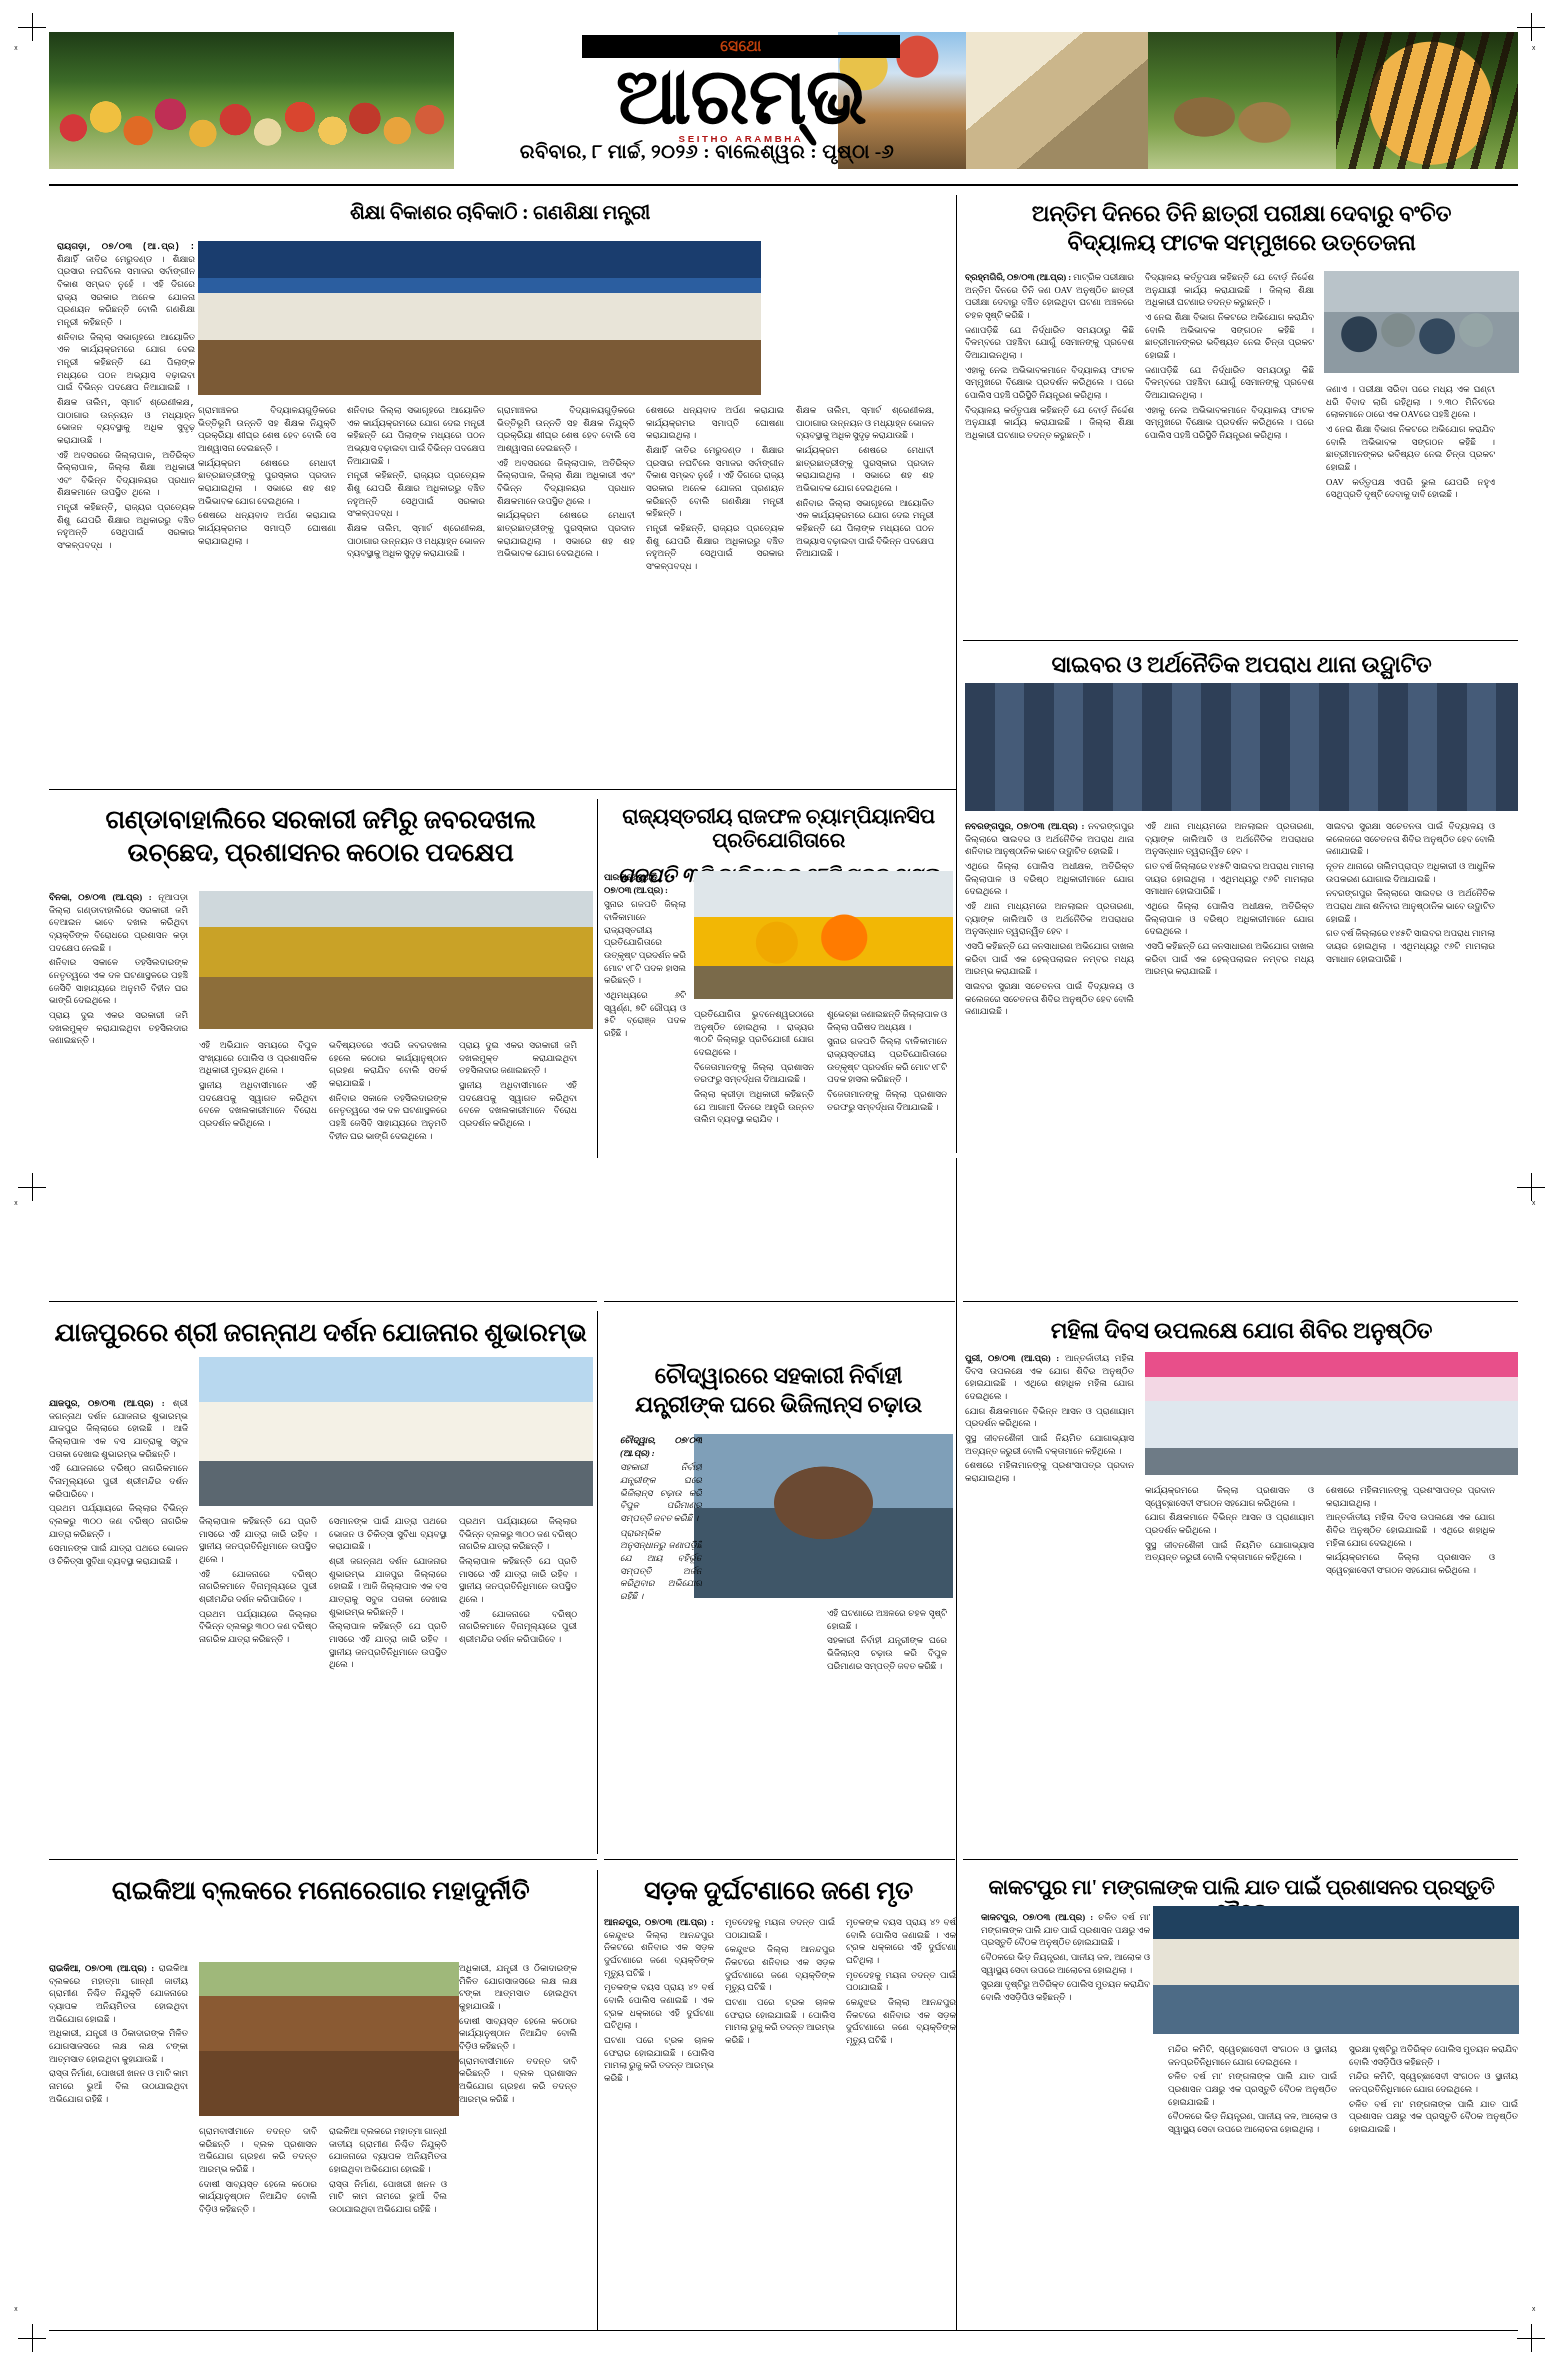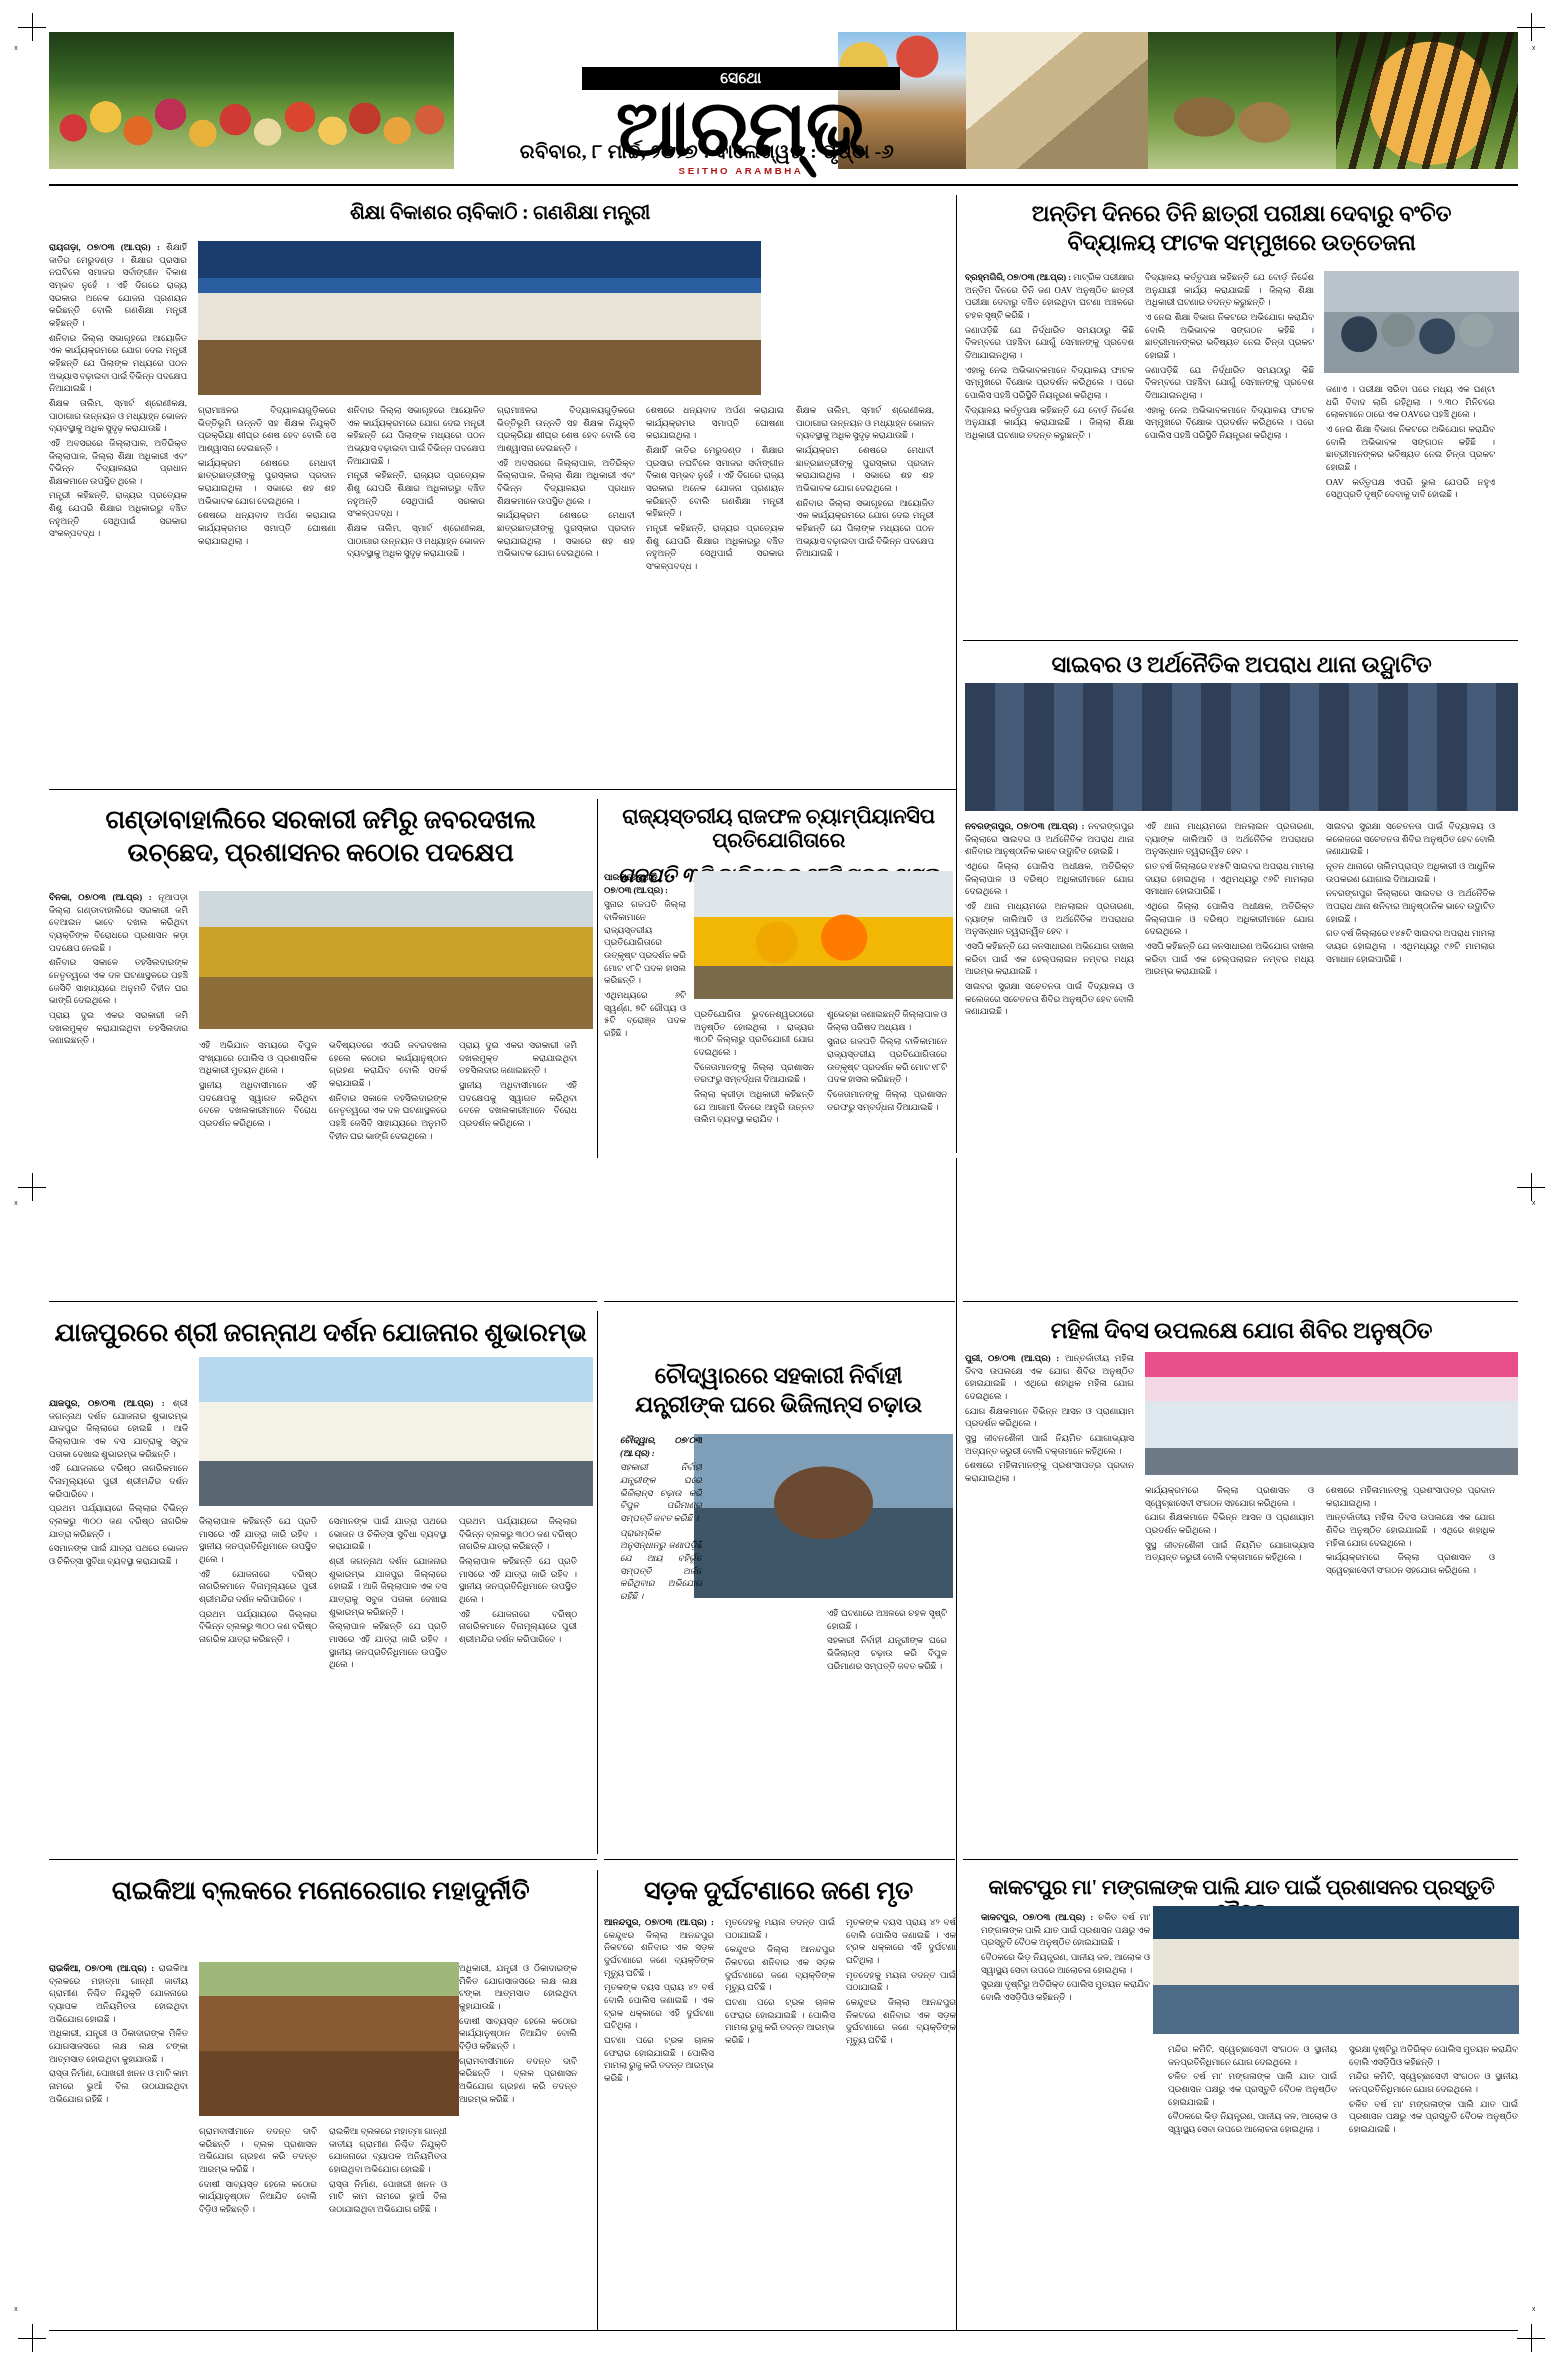--- a/index.html
+++ b/index.html
@@ -71,23 +71,23 @@
     background:
       repeating-linear-gradient(105deg, rgba(30,18,8,.85) 0 7.2px, rgba(0,0,0,0) 7.2px 23.6px),
       radial-gradient(circle at 52% 52%, #f0b349 0 61px, transparent 62px),
       linear-gradient(#1d3310 0%, #3f6a1f 50%, #86a94d 100%);
   }
 
   .mh-logo{
     position:absolute; left:533px; top:3.1px; width:318px; text-align:center;
   }
   .mh-topbar{
-    background:#000; color:#ffffff; font-size:15.4px; line-height:1.15;
+    background:#000; color:#c2410c; font-size:15.4px; line-height:1.15;
     padding:2px 0 3.1px; letter-spacing:0.5px;
-    font-family:Liberation Serif, serif; font-weight:700;margin-top:32px;
+    font-family:Liberation Serif, serif; font-weight:700;
   }
   .mh-title{
     font-size:78px; line-height:.98; font-weight:700; letter-spacing:-1px;
     margin-top:1px; font-family:"Liberation Serif", serif;
   }
   .mh-roman{
     font-family:"Liberation Sans",sans-serif; font-size:9.7px; font-weight:700;
     letter-spacing:2.6px; color:#b01515; margin-top:-2px;
   }
   .mh-dateline{
@@ -225,21 +225,21 @@
 <div class="hrule" style="left:963px;top:1859px;width:555px;"></div>
 <div class="hrule" style="left:49px;top:2330px;width:1469px;"></div>
 
 <div class="blk" style="left:49px;top:201px;width:902px;">
   <div class="hl hl-xl">ଶିକ୍ଷା ବିକାଶର ଚାବିକାଠି : ଗଣଶିକ୍ଷା ମନ୍ତ୍ରୀ</div>
 </div>
 
 <div class="blk" style="left:49px;top:241px;width:902px;height:543px;">
   <div style="position:relative;height:100%;">
 
-    <div style="position:absolute;left:0;top:0;width:138px;height:538px;overflow:hidden;" class="body-txt">
+    <div style="position:absolute;left:8px;top:0;width:138px;height:538px;overflow:hidden;font-family:Liberation Mono, monospace;" class="body-txt">
       <p><span class="lead">ରାୟଗଡ଼ା, ୦୭/୦୩ (ଆ.ପ୍ର) :</span>
          <span>ଶିକ୍ଷାହିଁ ଜାତିର ମେରୁଦଣ୍ଡ । ଶିକ୍ଷାର ପ୍ରସାର ନଘଟିଲେ ସମାଜର ସର୍ବାଙ୍ଗୀନ ବିକାଶ ସମ୍ଭବ ନୁହେଁ । ଏହି ଦିଗରେ ରାଜ୍ୟ ସରକାର ଅନେକ ଯୋଜନା ପ୍ରଣୟନ କରିଛନ୍ତି ବୋଲି ଗଣଶିକ୍ଷା ମନ୍ତ୍ରୀ କହିଛନ୍ତି ।</span></p>
       <p>ଶନିବାର ଜିଲ୍ଲା ସଭାଗୃହରେ ଆୟୋଜିତ ଏକ କାର୍ଯ୍ୟକ୍ରମରେ ଯୋଗ ଦେଇ ମନ୍ତ୍ରୀ କହିଛନ୍ତି ଯେ ପିଲାଙ୍କ ମଧ୍ୟରେ ପଠନ ଅଭ୍ୟାସ ବଢ଼ାଇବା ପାଇଁ ବିଭିନ୍ନ ପଦକ୍ଷେପ ନିଆଯାଇଛି ।</p>
       <p>ଶିକ୍ଷକ ତାଲିମ, ସ୍ମାର୍ଟ ଶ୍ରେଣୀକକ୍ଷ, ପାଠାଗାର ଉନ୍ନୟନ ଓ ମଧ୍ୟାହ୍ନ ଭୋଜନ ବ୍ୟବସ୍ଥାକୁ ଅଧିକ ସୁଦୃଢ଼ କରାଯାଉଛି ।</p>
       <p>ଏହି ଅବସରରେ ଜିଲ୍ଲାପାଳ, ଅତିରିକ୍ତ ଜିଲ୍ଲାପାଳ, ଜିଲ୍ଲା ଶିକ୍ଷା ଅଧିକାରୀ ଏବଂ ବିଭିନ୍ନ ବିଦ୍ୟାଳୟର ପ୍ରଧାନ ଶିକ୍ଷକମାନେ ଉପସ୍ଥିତ ଥିଲେ ।</p>
       <p>ମନ୍ତ୍ରୀ କହିଛନ୍ତି, ରାଜ୍ୟର ପ୍ରତ୍ୟେକ ଶିଶୁ ଯେପରି ଶିକ୍ଷାର ଅଧିକାରରୁ ବଞ୍ଚିତ ନହୁଅନ୍ତି ସେଥିପାଇଁ ସରକାର ସଂକଳ୍ପବଦ୍ଧ ।</p>
     </div>
 
     <div class="news-img img-meet" style="position:absolute;left:149px;top:0;width:563px;height:154px;"></div>
 

